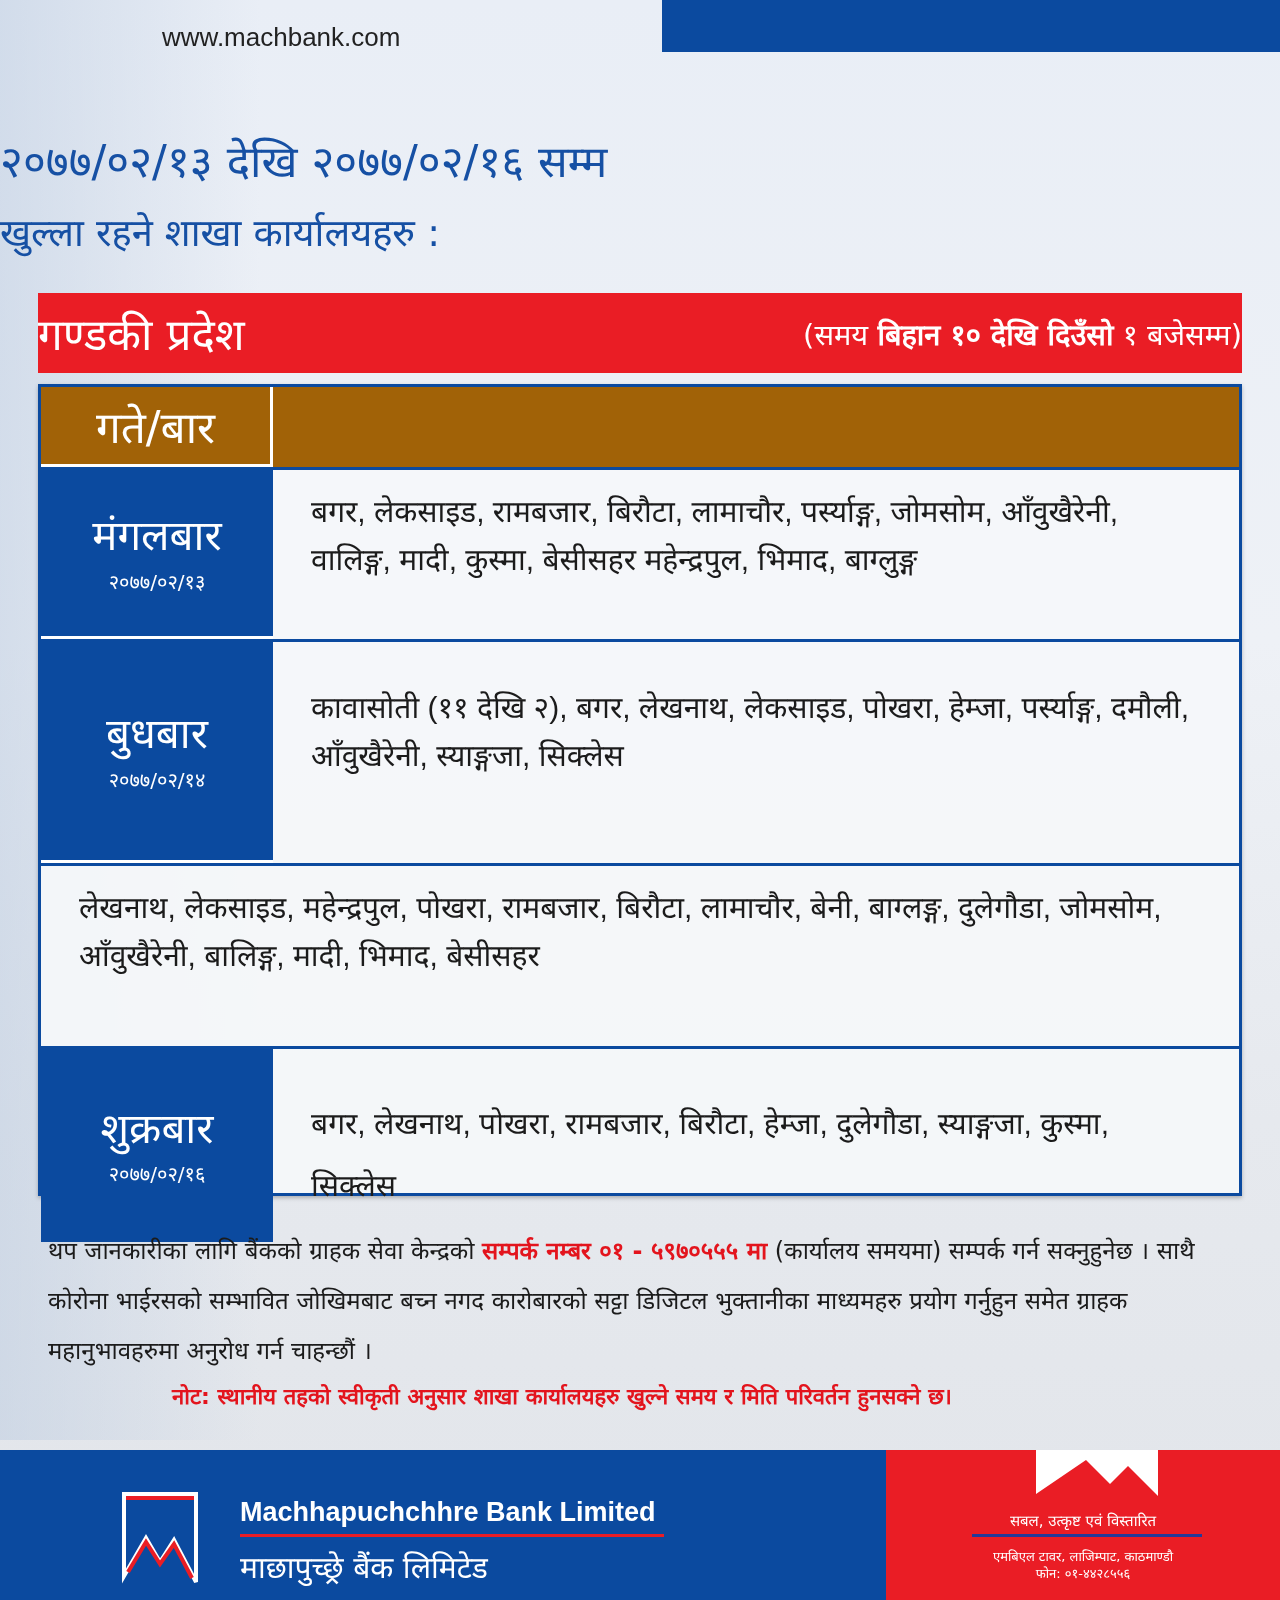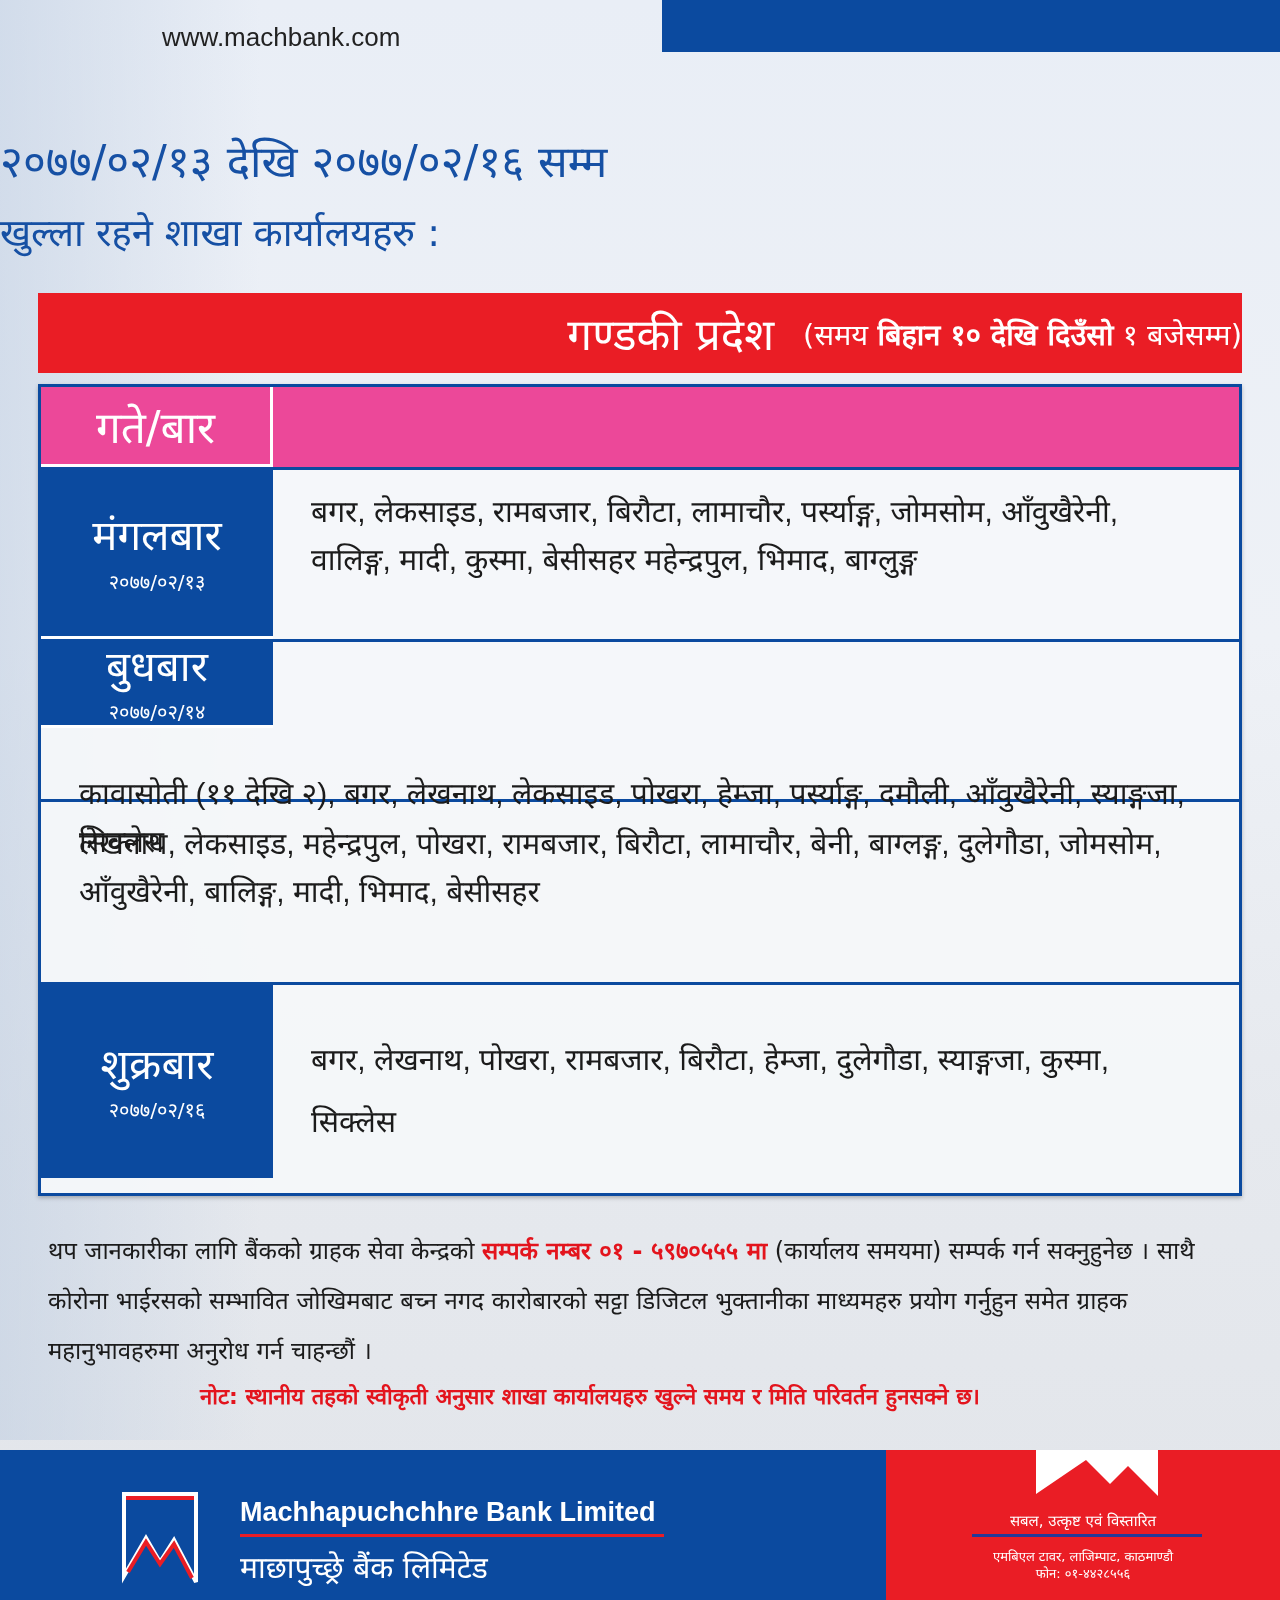--- a/index.html
+++ b/index.html
@@ -23,33 +23,33 @@
     font-family: "Liberation Sans", sans-serif;
   }
   .headline {
     position: absolute; left: 0; width: 1280px; text-align: left; color: #1650a4;
   }
   .headline.h1 { top: 130px; font-size: 44px; }
   .headline.h2 { top: 205px; font-size: 38px; }
 
   .region-banner {
     position: absolute; left: 38px; top: 293px; width: 1204px; height: 80px;
-    background: #ea1d25; color: #fff; display: flex; align-items: center; justify-content: flex-end;
-    gap: 29px;
+    background: #ea1d25; color: #fff; display: flex; align-items: center; justify-content: space-between;
+    gap: 22px;
   }
   .region-banner .region-name { font-size: 44px; }
   .region-banner .region-time { font-size: 29px; }
   .region-banner .region-time b { font-weight: bold; }
 
   .schedule {
     position: absolute; left: 38px; top: 384px; width: 1204px; height: 812px;
     border: 3px solid #0b4a9f; background: rgba(245,247,250,0.92);
     box-shadow: 0 2px 4px rgba(0,0,0,0.25);
   }
-  .sch-head { display: flex; height: 80px; background: #ec4899; color: #fff; }
+  .sch-head { display: flex; height: 80px; background: #a16207; color: #fff; }
   .sch-head .h-day {
     width: 232px; display: flex; align-items: center; justify-content: center;
     font-size: 44px; border-right: 3px solid #fff; border-bottom: 3px solid #fff;
   }
   .sch-head .h-branch {
     flex: 1; display: flex; align-items: center; justify-content: center; font-size: 44px;
   }
   .sch-row { display: flex; border-top: 3px solid #0b4a9f; }
   .sch-row:first-of-type { border-top: none; }
   .day-cell {
@@ -57,34 +57,34 @@
     align-items: center; justify-content: center; border-bottom: 3px solid #fff;
   }
   .sch-row:last-child .day-cell { border-bottom: none; }
   .day-cell .day-name { font-size: 42px; line-height: 1.2; }
   .day-cell .day-date { font-size: 20px; margin-top: 6px; }
   .branch-cell {
     flex: 1; padding: 18px 40px 0 38px; font-size: 30px; line-height: 48px; color: #1b1b1b;
     font-family: "Liberation Sans", sans-serif;
   }
   .r1 { height: 172px; }
-  .r2 { height: 160px; flex-direction: column; }
+  .r2 { height: 224px; }
   .r3 { height: 183px; }
   .r4 { height: 196px; }
   .r4 .branch-cell { padding-top: 44px; line-height: 62px; }
   .r2 .branch-cell { padding-top: 42px; }
 
   .info {
     position: absolute; left: 48px; top: 1226px; width: 1210px; font-size: 24px;
     line-height: 50px; color: #1b1b1b;
   }
   .info .hl { color: #e3141d; font-weight: bold; }
   .note {
     position: absolute; left: 0; width: 1124px; top: 1380px; text-align: center;
-    color: #e3141d; font-size: 22px; font-weight: bold; margin-left: 28px;
+    color: #e3141d; font-size: 22px; font-weight: bold;
   }
 
   .footer-blue {
     position: absolute; left: 0; top: 1450px; width: 886px; height: 150px; background: #0b4a9f;
   }
   .footer-red {
     position: absolute; left: 886px; top: 1450px; width: 394px; height: 150px; background: #ea1d25;
   }
   .logo-mark { position: absolute; left: 122px; top: 1492px; width: 76px; height: 92px; }
   .bank-en {

